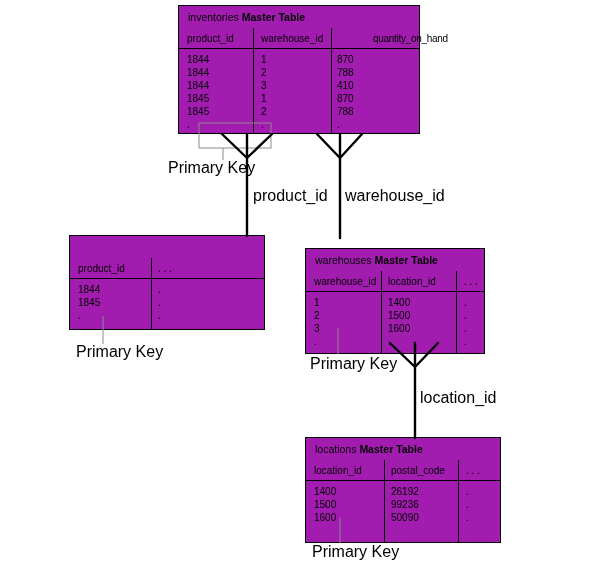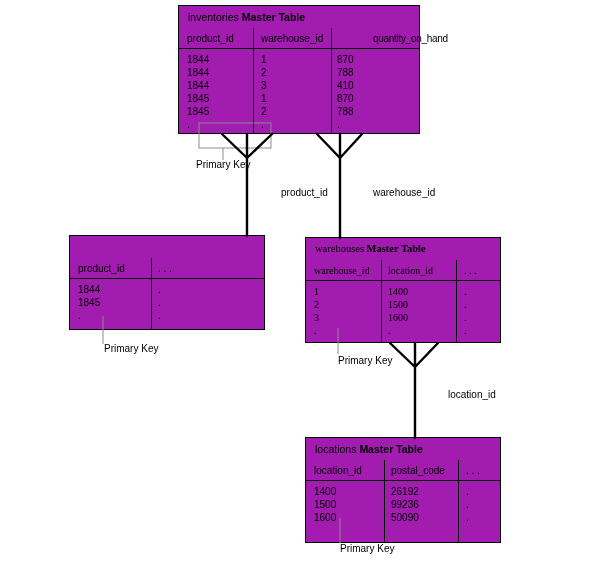--- a/index.html
+++ b/index.html
@@ -23,24 +23,24 @@
   .t-inv .sep1{left:74px}  .t-inv .sep2{left:152px}
   .t-pi  .col1{left:8px}   .t-pi  .col2{left:88px}
   .t-pi  .sep1{left:81px}
   .t-wh  .col1{left:8px}   .t-wh  .col2{left:82px}  .t-wh  .col3{left:158px}
   .t-wh  .sep1{left:75px}  .t-wh  .sep2{left:150px}
   .t-loc .col1{left:8px}   .t-loc .col2{left:85px}  .t-loc .col3{left:160px}
   .t-loc .sep1{left:78px}  .t-loc .sep2{left:152px}
   
   #tbl-inventories{left:178px;top:5px;width:242px;height:129px;}
   #tbl-product-information{left:69px;top:235px;width:196px;height:95px;}
-  #tbl-warehouses{left:305px;top:237px;width:196px;height:106px;font-family:Liberation Serif, serif;}
+  #tbl-warehouses{left:305px;top:248px;width:180px;height:106px;}
   #tbl-locations{left:305px;top:437px;width:196px;height:106px;}
   
-  .flabel{position:absolute;font-size:10px;white-space:nowrap;margin-left:28px;}
+  .flabel{position:absolute;font-size:16px;white-space:nowrap;}
   #lbl-pk-inv{left:168px;top:159px;}
   #lbl-edge-product{left:253px;top:187px;}
   #lbl-edge-warehouse{left:345px;top:187px;}
   #lbl-pk-pi{left:76px;top:343px;}
   #lbl-pk-wh{left:310px;top:355px;}
   #lbl-edge-location{left:420px;top:389px;}
   #lbl-pk-loc{left:312px;top:543px;}
   .overlay{position:absolute;left:0;top:0;pointer-events:none;}
 </style>
 </head>

